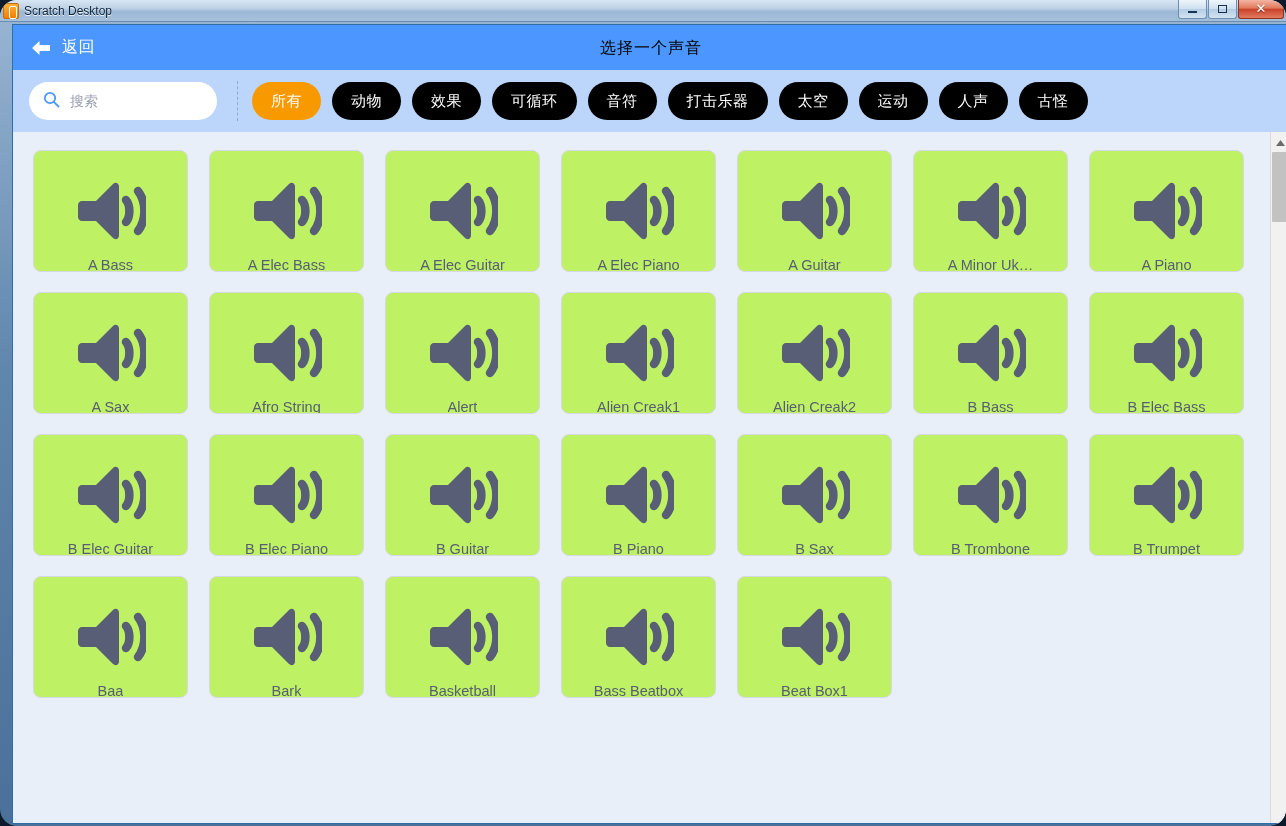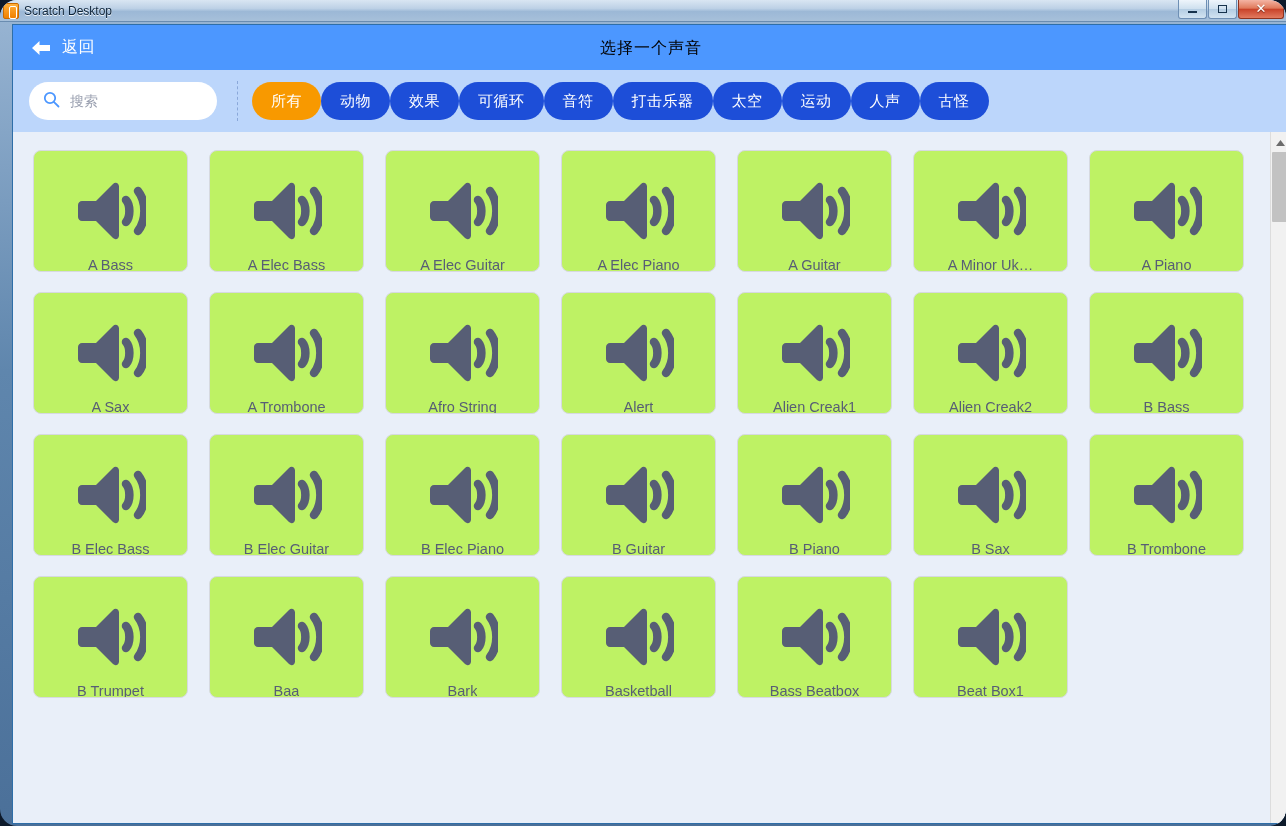--- a/index.html
+++ b/index.html
@@ -192,26 +192,26 @@
   .search-input::placeholder { color: #9aa0b0; }
 
   .divider {
     width: 0;
     height: 40px;
     border-left: 1px dashed #8aa8da;
     margin: 0 14px 0 20px;
     flex: none;
   }
 
-  .tags { display: flex; align-items: center; }
+  .tags { display: flex; align-items: center; gap: 11px; }
   .tag {
     height: 38px;
     padding: 0 19px;
     border-radius: 19px;
-    background: #1d4ed8;
+    background: #000000;
     color: #ffffff;
     font-size: 15px;
     display: flex;
     align-items: center;
     justify-content: center;
     cursor: pointer;
     white-space: nowrap;
     letter-spacing: 0.5px;
   }
   .tag.active { background: #f89900; }
@@ -459,30 +459,20 @@
               <div class="card-label">A Sax</div>
             </div>
             <div class="card">
               <div class="card-icon">
                 <svg width="70" height="64" viewBox="0 0 70 64">
                   <path d="M6 22 L20 22 L37 5 C39.5 2.6 43 4.2 43 7.6 L43 56.4 C43 59.8 39.5 61.4 37 59 L20 42 L6 42 C3.8 42 2 40.2 2 38 L2 26 C2 23.8 3.8 22 6 22 Z" fill="#575e75"></path>
                   <path d="M50 21 C54.5 26 54.5 38 50 43" fill="none" stroke="#575e75" stroke-width="8.5" stroke-linecap="round"></path>
                   <path d="M62 12 C70.5 23 70.5 41 62 52" fill="none" stroke="#575e75" stroke-width="8.5" stroke-linecap="round"></path>
                 </svg>
               </div>
-              <div class="card-label">A Trombone</div>
-            </div>
-            <div class="card">
-              <div class="card-icon">
-                <svg width="70" height="64" viewBox="0 0 70 64">
-                  <path d="M6 22 L20 22 L37 5 C39.5 2.6 43 4.2 43 7.6 L43 56.4 C43 59.8 39.5 61.4 37 59 L20 42 L6 42 C3.8 42 2 40.2 2 38 L2 26 C2 23.8 3.8 22 6 22 Z" fill="#575e75"></path>
-                  <path d="M50 21 C54.5 26 54.5 38 50 43" fill="none" stroke="#575e75" stroke-width="8.5" stroke-linecap="round"></path>
-                  <path d="M62 12 C70.5 23 70.5 41 62 52" fill="none" stroke="#575e75" stroke-width="8.5" stroke-linecap="round"></path>
-                </svg>
-              </div>
               <div class="card-label">Afro String</div>
             </div>
             <div class="card">
               <div class="card-icon">
                 <svg width="70" height="64" viewBox="0 0 70 64">
                   <path d="M6 22 L20 22 L37 5 C39.5 2.6 43 4.2 43 7.6 L43 56.4 C43 59.8 39.5 61.4 37 59 L20 42 L6 42 C3.8 42 2 40.2 2 38 L2 26 C2 23.8 3.8 22 6 22 Z" fill="#575e75"></path>
                   <path d="M50 21 C54.5 26 54.5 38 50 43" fill="none" stroke="#575e75" stroke-width="8.5" stroke-linecap="round"></path>
                   <path d="M62 12 C70.5 23 70.5 41 62 52" fill="none" stroke="#575e75" stroke-width="8.5" stroke-linecap="round"></path>
                 </svg>
               </div>

